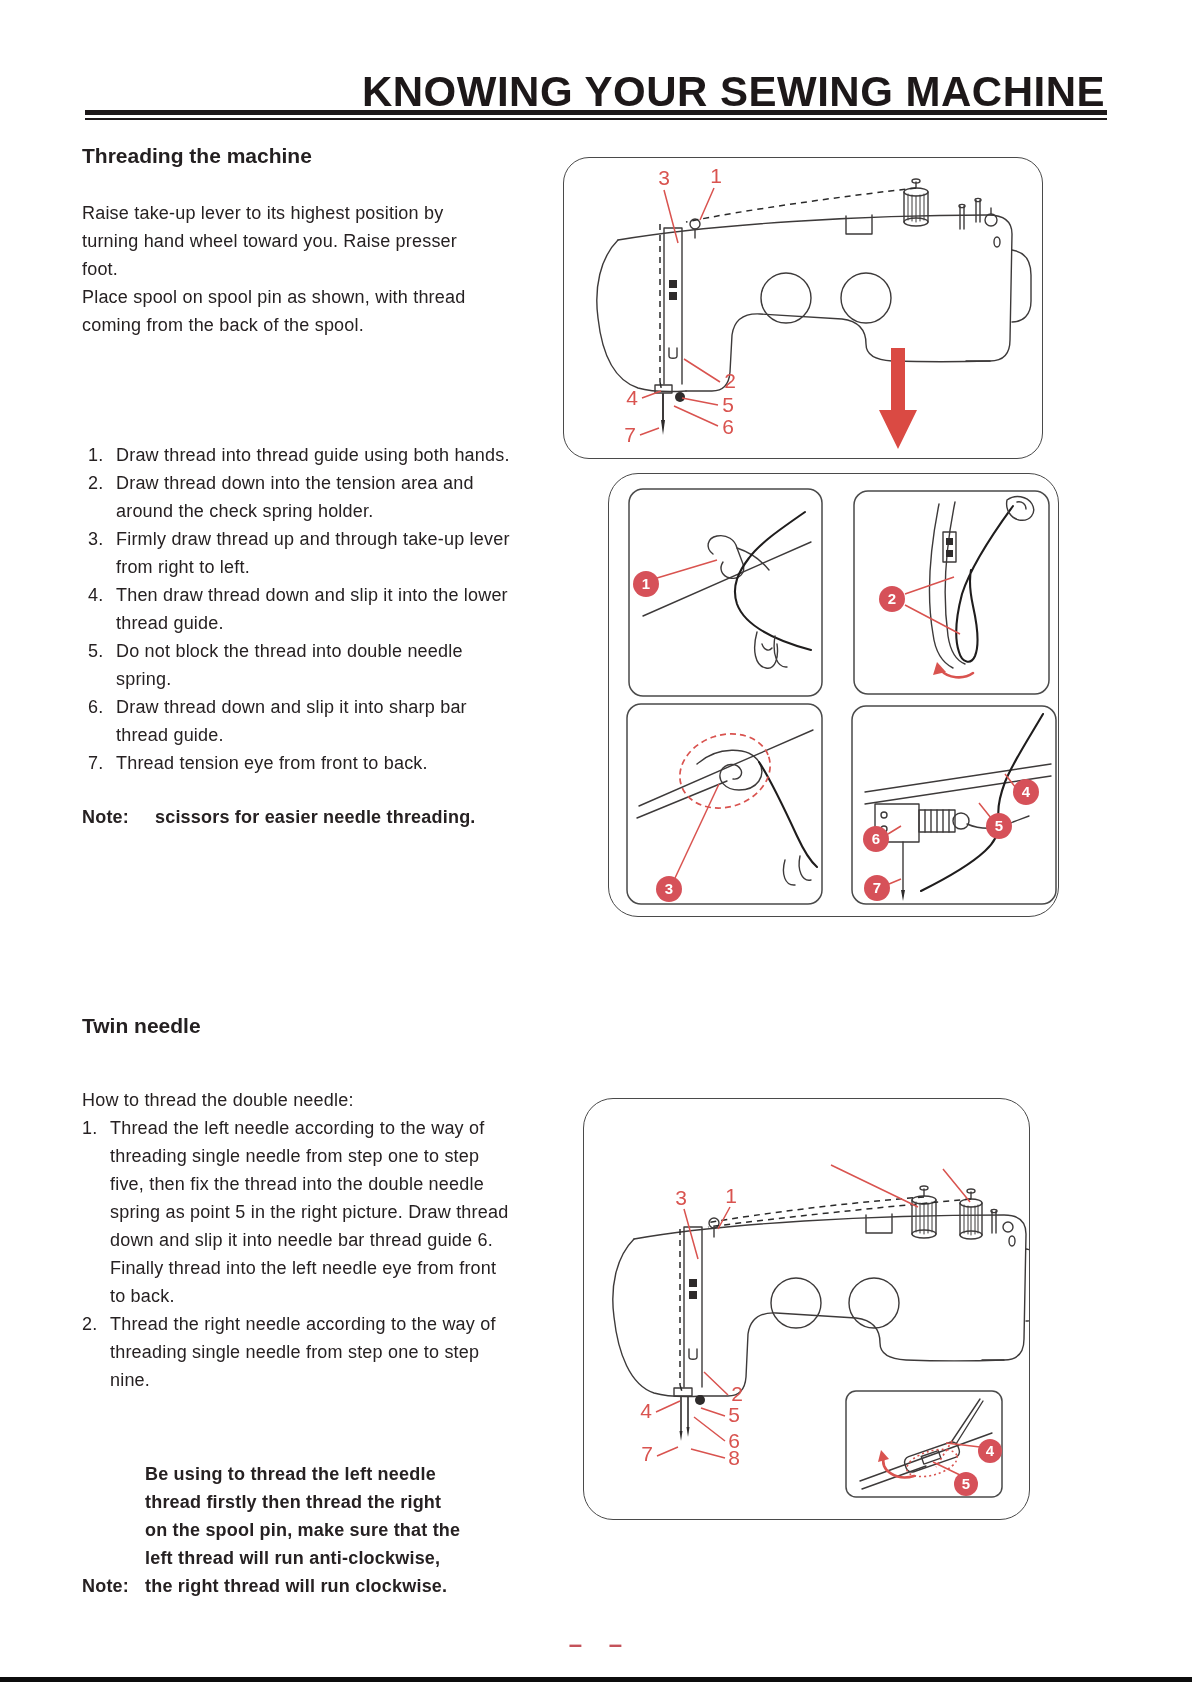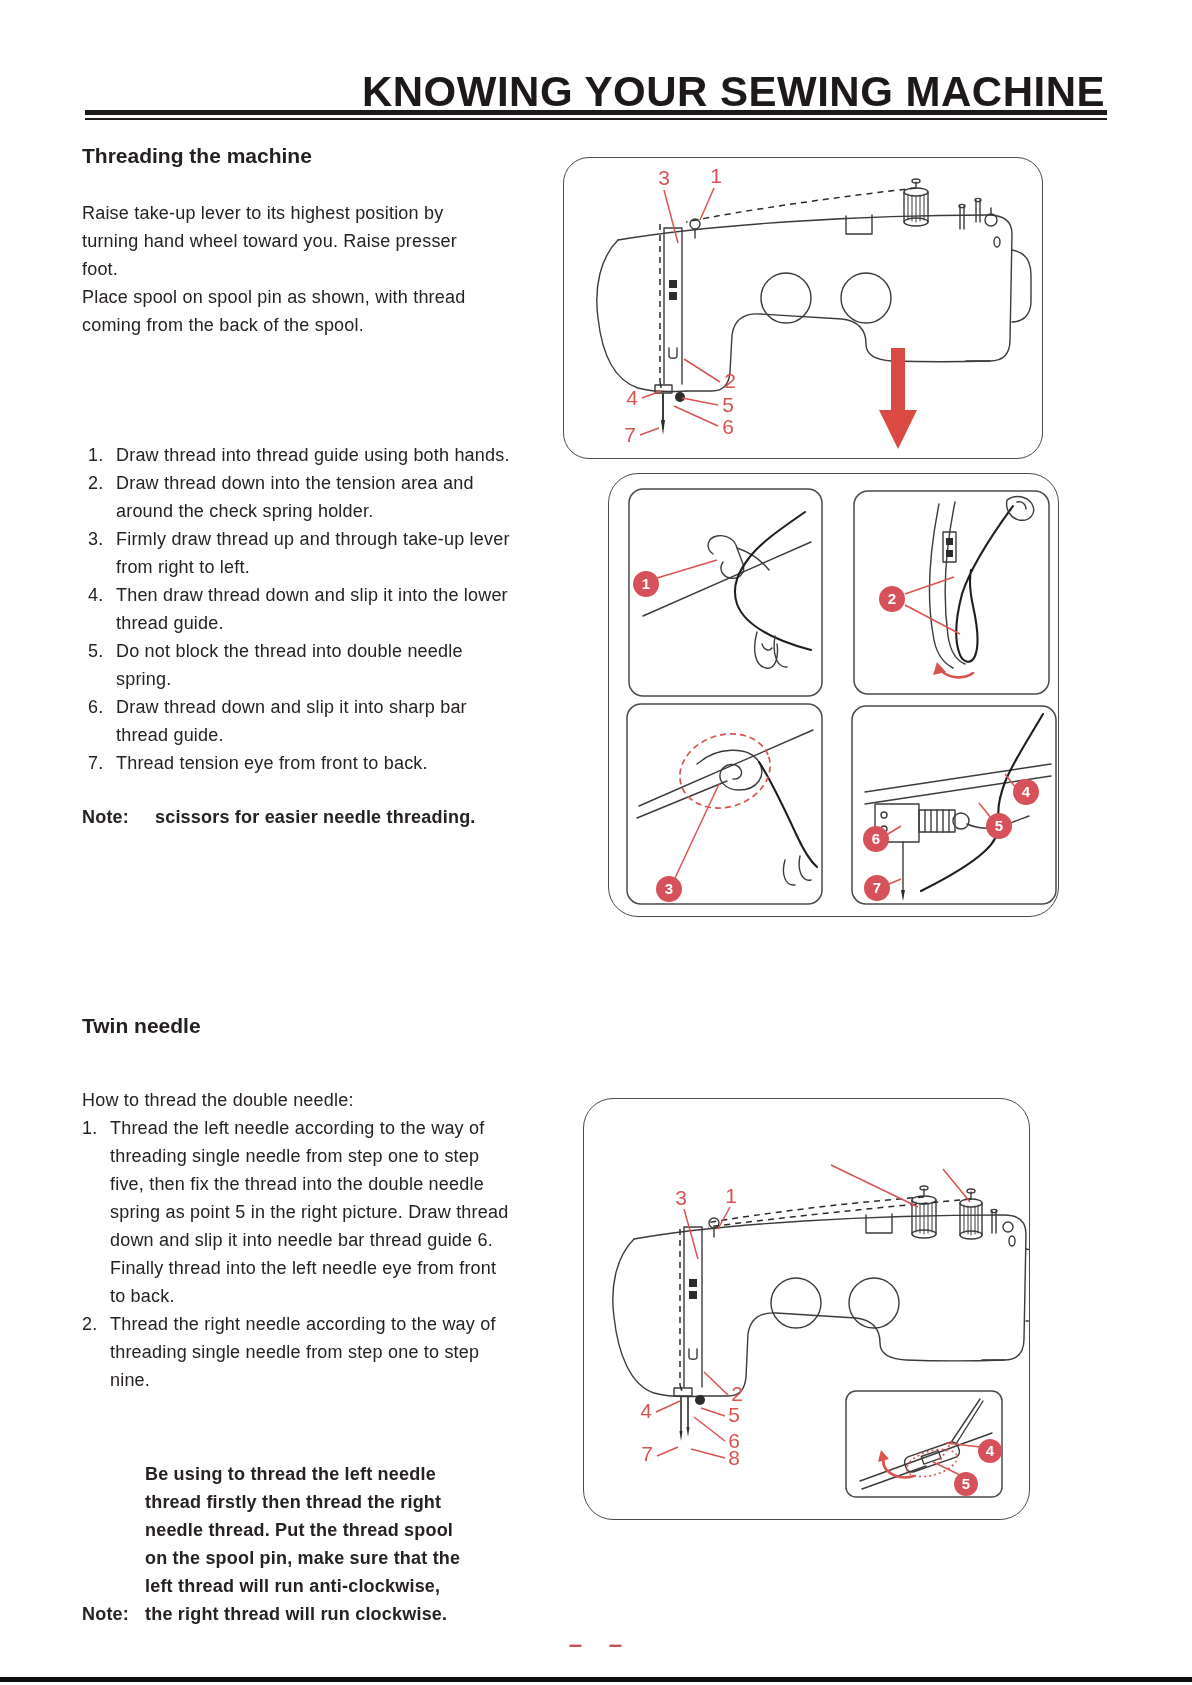--- a/index.html
+++ b/index.html
@@ -243,21 +243,20 @@
         <span class="num">2.</span>
         <span class="stext">Thread the right needle according to the way of threading single needle from step one to step nine.</span>
       </div>
   </div>
 
   <div class="body-block note" style="top:1460px;width:500px;">
     <span class="nlabel">Note:</span>
     <span class="nbody">
       <div>Be using to thread the left needle</div>
       <div>thread firstly then thread the right</div>
-      <div>needle thread. Put the thread spool</div>
       <div>on the spool pin, make sure that the</div>
       <div>left thread will run anti-clockwise,</div>
       <div>the right thread will run clockwise.</div>
     </span>
   </div>
 
   <div id="fig3" class="figbox">
     <svg viewBox="0 0 445 420">
       <g class="art">
         <path d="M50,140 C140,124 290,116 420,116 C436,116 442,123 442,135 L440,240 C440,254 433,261 420,261 L398,261"></path>

